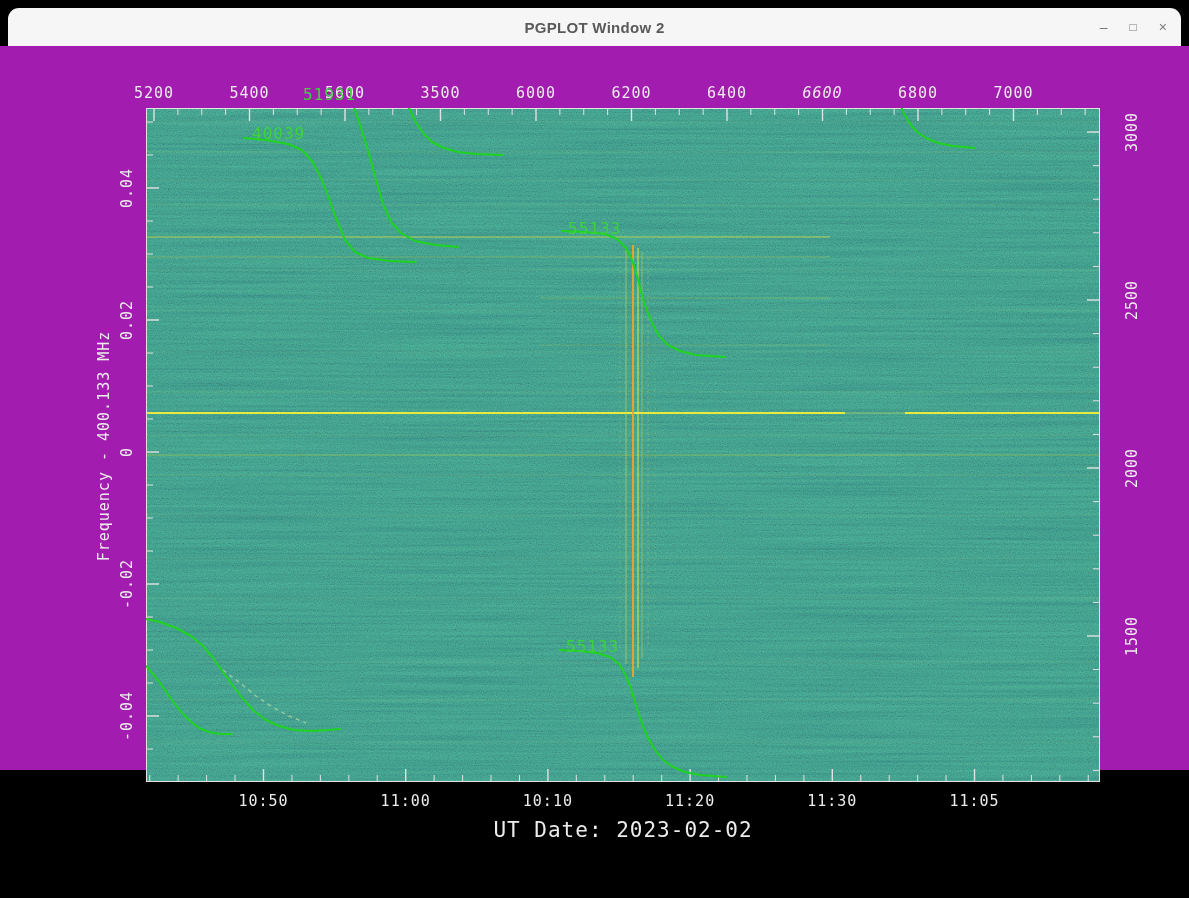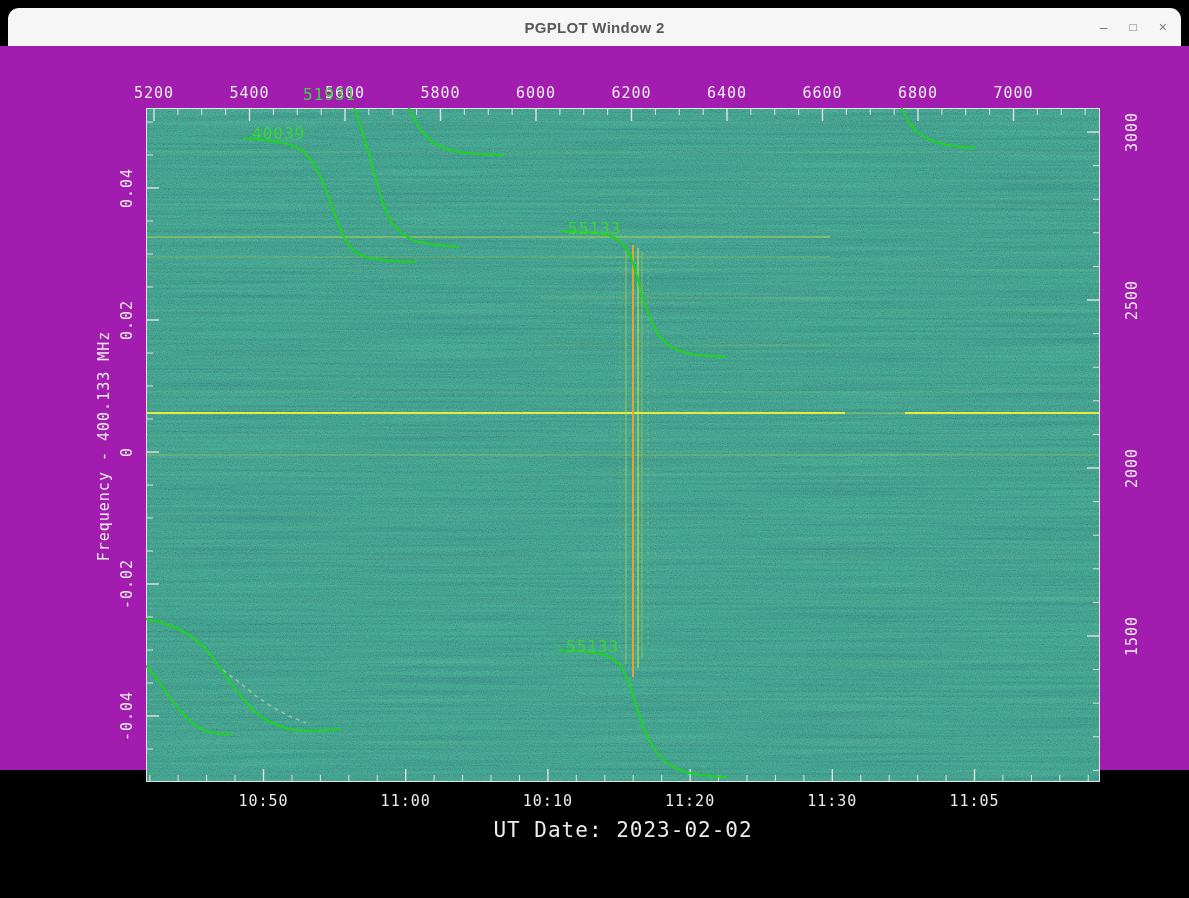--- a/index.html
+++ b/index.html
@@ -208,25 +208,25 @@
           <path d="M416 123 L439 124 L459 126 L471 131 L480 140 L486 152 L491 168 L495 184 L500 200 L506 215 L513 228 L522 237 L534 243 L550 247 L579 249" fill="none" stroke="#1fd41f" stroke-width="2" stroke-linecap="round" stroke-linejoin="round"></path>
           <path d="M414 542 L434 543 L451 545 L464 549 L473 556 L479 566 L484 578 L488 591 L492 604 L497 618 L502 630 L509 642 L517 652 L527 659 L539 664 L554 667 L580 669" fill="none" stroke="#1fd41f" stroke-width="2" stroke-linecap="round" stroke-linejoin="round"></path>
           <path d="M0 511 L14 514 L30 520 L45 528 L57 538 L67 550 L77 564 L87 578 L97 591 L108 603 L120 612 L133 618 L148 622 L165 623 L182 622 L194 621" fill="none" stroke="#1fd41f" stroke-width="2" stroke-linecap="round" stroke-linejoin="round"></path>
           <path d="M0 558 L7 566 L14 575 L21 585 L28 595 L36 605 L44 613 L53 620 L63 624 L74 626 L86 626" fill="none" stroke="#1fd41f" stroke-width="2" stroke-linecap="round" stroke-linejoin="round"></path>
         </svg>
     </div>
     <div id="labels-layer">
         <div class="ticklabel" style="left: 154px; top: 47px;">5200</div>
         <div class="ticklabel" style="left: 249.5px; top: 47px;">5400</div>
         <div class="ticklabel" style="left: 345px; top: 47px;">5600</div>
-        <div class="ticklabel" style="left: 440.5px; top: 47px;">5800</div>
+        <div class="ticklabel" style="left: 440.5px; top: 47px;">3500</div>
         <div class="ticklabel" style="left: 536px; top: 47px;">6000</div>
         <div class="ticklabel" style="left: 631.5px; top: 47px;">6200</div>
         <div class="ticklabel" style="left: 727px; top: 47px;">6400</div>
-        <div class="ticklabel" style="left: 822.5px; top: 47px;">6600</div>
+        <div class="ticklabel" style="left: 822.5px; top: 47px; font-style: italic;">6600</div>
         <div class="ticklabel" style="left: 918px; top: 47px;">6800</div>
         <div class="ticklabel" style="left: 1013.5px; top: 47px;">7000</div>
         <div class="ticklabel" style="left: 263.5px; top: 755px;">10:50</div>
         <div class="ticklabel" style="left: 405.7px; top: 755px;">11:00</div>
         <div class="ticklabel" style="left: 547.9px; top: 755px;">10:10</div>
         <div class="ticklabel" style="left: 690.1px; top: 755px;">11:20</div>
         <div class="ticklabel" style="left: 832.3px; top: 755px;">11:30</div>
         <div class="ticklabel" style="left: 974.5px; top: 755px;">11:05</div>
         <div class="ticklabel rot" style="left: 127px; top: 142px;">0.04</div>
         <div class="ticklabel rot" style="left: 127px; top: 274px;">0.02</div>

